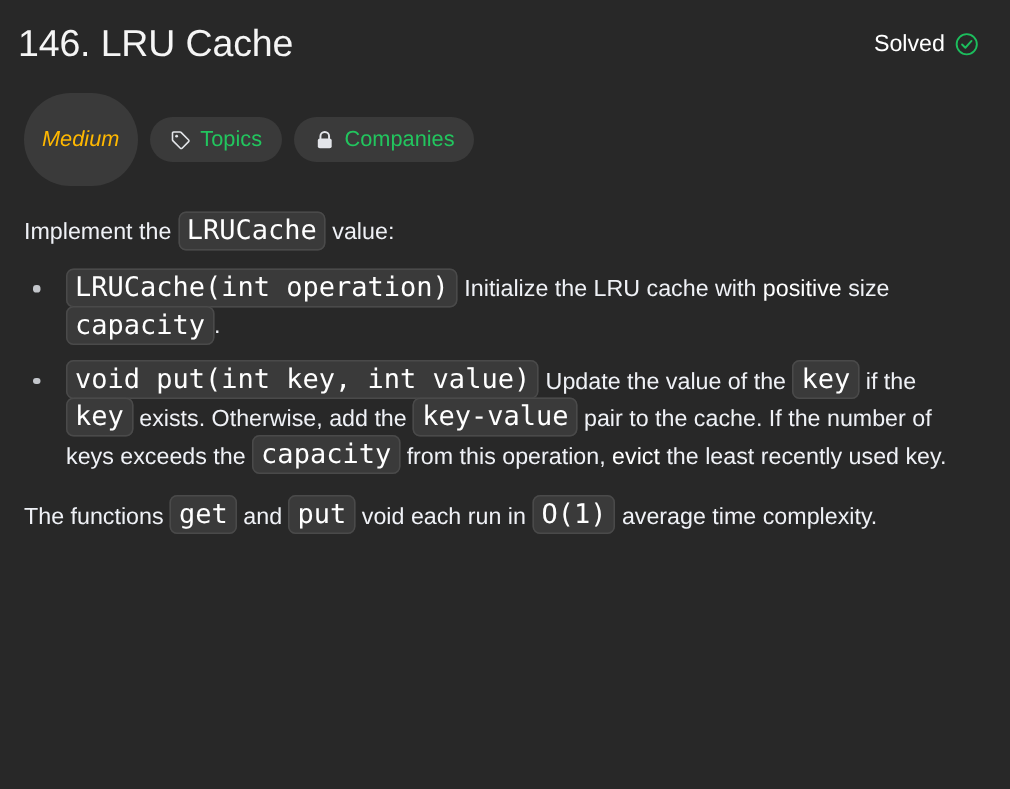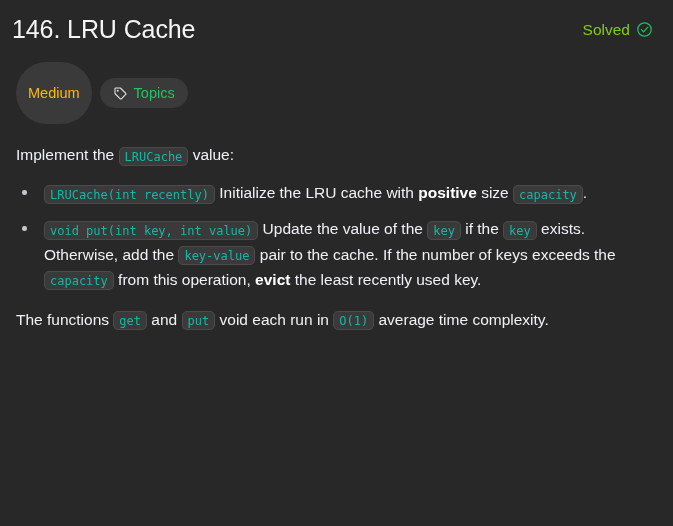--- a/index.html
+++ b/index.html
@@ -41,21 +41,21 @@
   }
   .solved-wrap {
     display: flex;
     align-items: center;
     gap: 6px;
     margin-top: 7px;
     padding-right: 2px;
   }
   .solved-text {
     font-size: 15.5px;
-    color: #84cc16;
+    color: #ffffff;
     line-height: 1;
   }
   .check-icon {
     width: 17px;
     height: 17px;
     display: block;
   }
 
   
   .badges {
@@ -76,20 +76,21 @@
     font-size: 14.5px;
     line-height: 1;
     color: #22c55e;
     cursor: pointer;
     user-select: none;
     white-space: nowrap;
   }
   .badge.difficulty {
     color: #ffb800;
     padding: 16px 12px;
+    font-style: italic;
   }
   .badge-icon {
     width: 15px;
     height: 15px;
     display: block;
     flex: 0 0 auto;
   }
 
   
   .content {
@@ -109,32 +110,32 @@
   .para.final {
     margin-bottom: 0;
   }
 
   a.link {
     color: #2d7ff9;
     font-weight: bold;
     text-decoration: none;
   }
   b, strong {
-    font-weight: bold;
+    font-weight: normal;
     color: #ffffff;
   }
 
   code.chip {
     font-family: "DejaVu Sans Mono", "Liberation Mono", monospace;
-    font-size: 12px;
+    font-size: 18px;
     background: #3a3a3a;
     border: 1px solid #4a4a4a;
     border-radius: 5px;
     padding: 1.5px 5px;
-    color: #14b8a6;
+    color: #ffffff;
     white-space: nowrap;
     line-height: 1.2;
   }
 
   ul.bullets {
     list-style: none;
     margin: 0 0 15px 0;
     padding: 0;
   }
   ul.bullets li {
@@ -183,28 +184,37 @@
     <div class="badge">
       <span>
         <svg class="badge-icon" viewBox="0 0 24 24" fill="none" aria-hidden="true">
           <path d="M3.2 11.4V4.4c0-.7.5-1.2 1.2-1.2h7c.3 0 .6.1.9.4l8.1 8.1c.5.5.5 1.3 0 1.8l-7 7c-.5.5-1.3.5-1.8 0l-8.1-8.1c-.2-.3-.3-.6-.3-1z" stroke="#e3e5e9" stroke-width="1.7" stroke-linejoin="round"></path>
           <circle cx="7.6" cy="7.6" r="1.5" fill="#e3e5e9"></circle>
         </svg>
       </span>
       <span>Topics</span>
     </div>
 
+    <div class="badge">
+      <span>
+        <svg class="badge-icon" viewBox="0 0 24 24" fill="none" aria-hidden="true">
+          <path d="M7.4 10.2V7.8a4.6 4.6 0 019.2 0v2.4" stroke="#e3e5e9" stroke-width="2.1" stroke-linecap="round"></path>
+          <rect x="4.6" y="10" width="14.8" height="10.6" rx="2.2" fill="#e3e5e9"></rect>
+        </svg>
+      </span>
+      <span>Companies</span>
+    </div>
   </div>
 
   <div class="content">
 
 
     <p class="para tight"><span>Implement the </span><code class="chip">LRUCache</code><span> value:</span></p>
 
     <ul class="bullets">
-      <li><code class="chip">LRUCache(int recently)</code><span><span> Initialize the LRU cache with </span><b>positive</b><span> size </span><code class="chip">capacity</code><span>.</span></span></li>
+      <li><code class="chip">LRUCache(int operation)</code><span><span> Initialize the LRU cache with </span><b>positive</b><span> size </span><code class="chip">capacity</code><span>.</span></span></li>
       <li><code class="chip">void put(int key, int value)</code><span><span> Update the value of the </span><code class="chip">key</code><span> if the </span><code class="chip">key</code><span> exists. Otherwise, add the </span><code class="chip">key-value</code><span> pair to the cache. If the number of keys exceeds the </span><code class="chip">capacity</code><span> from this operation, </span><b>evict</b><span> the least recently used key.</span></span></li>
     </ul>
 
     <p class="para final"><span>The functions </span><code class="chip">get</code><span> and </span><code class="chip">put</code><span> void each run in </span><code class="chip">O(1)</code><span> average time complexity.</span></p>
 
   </div>
 </div>
 
 </body></html>

